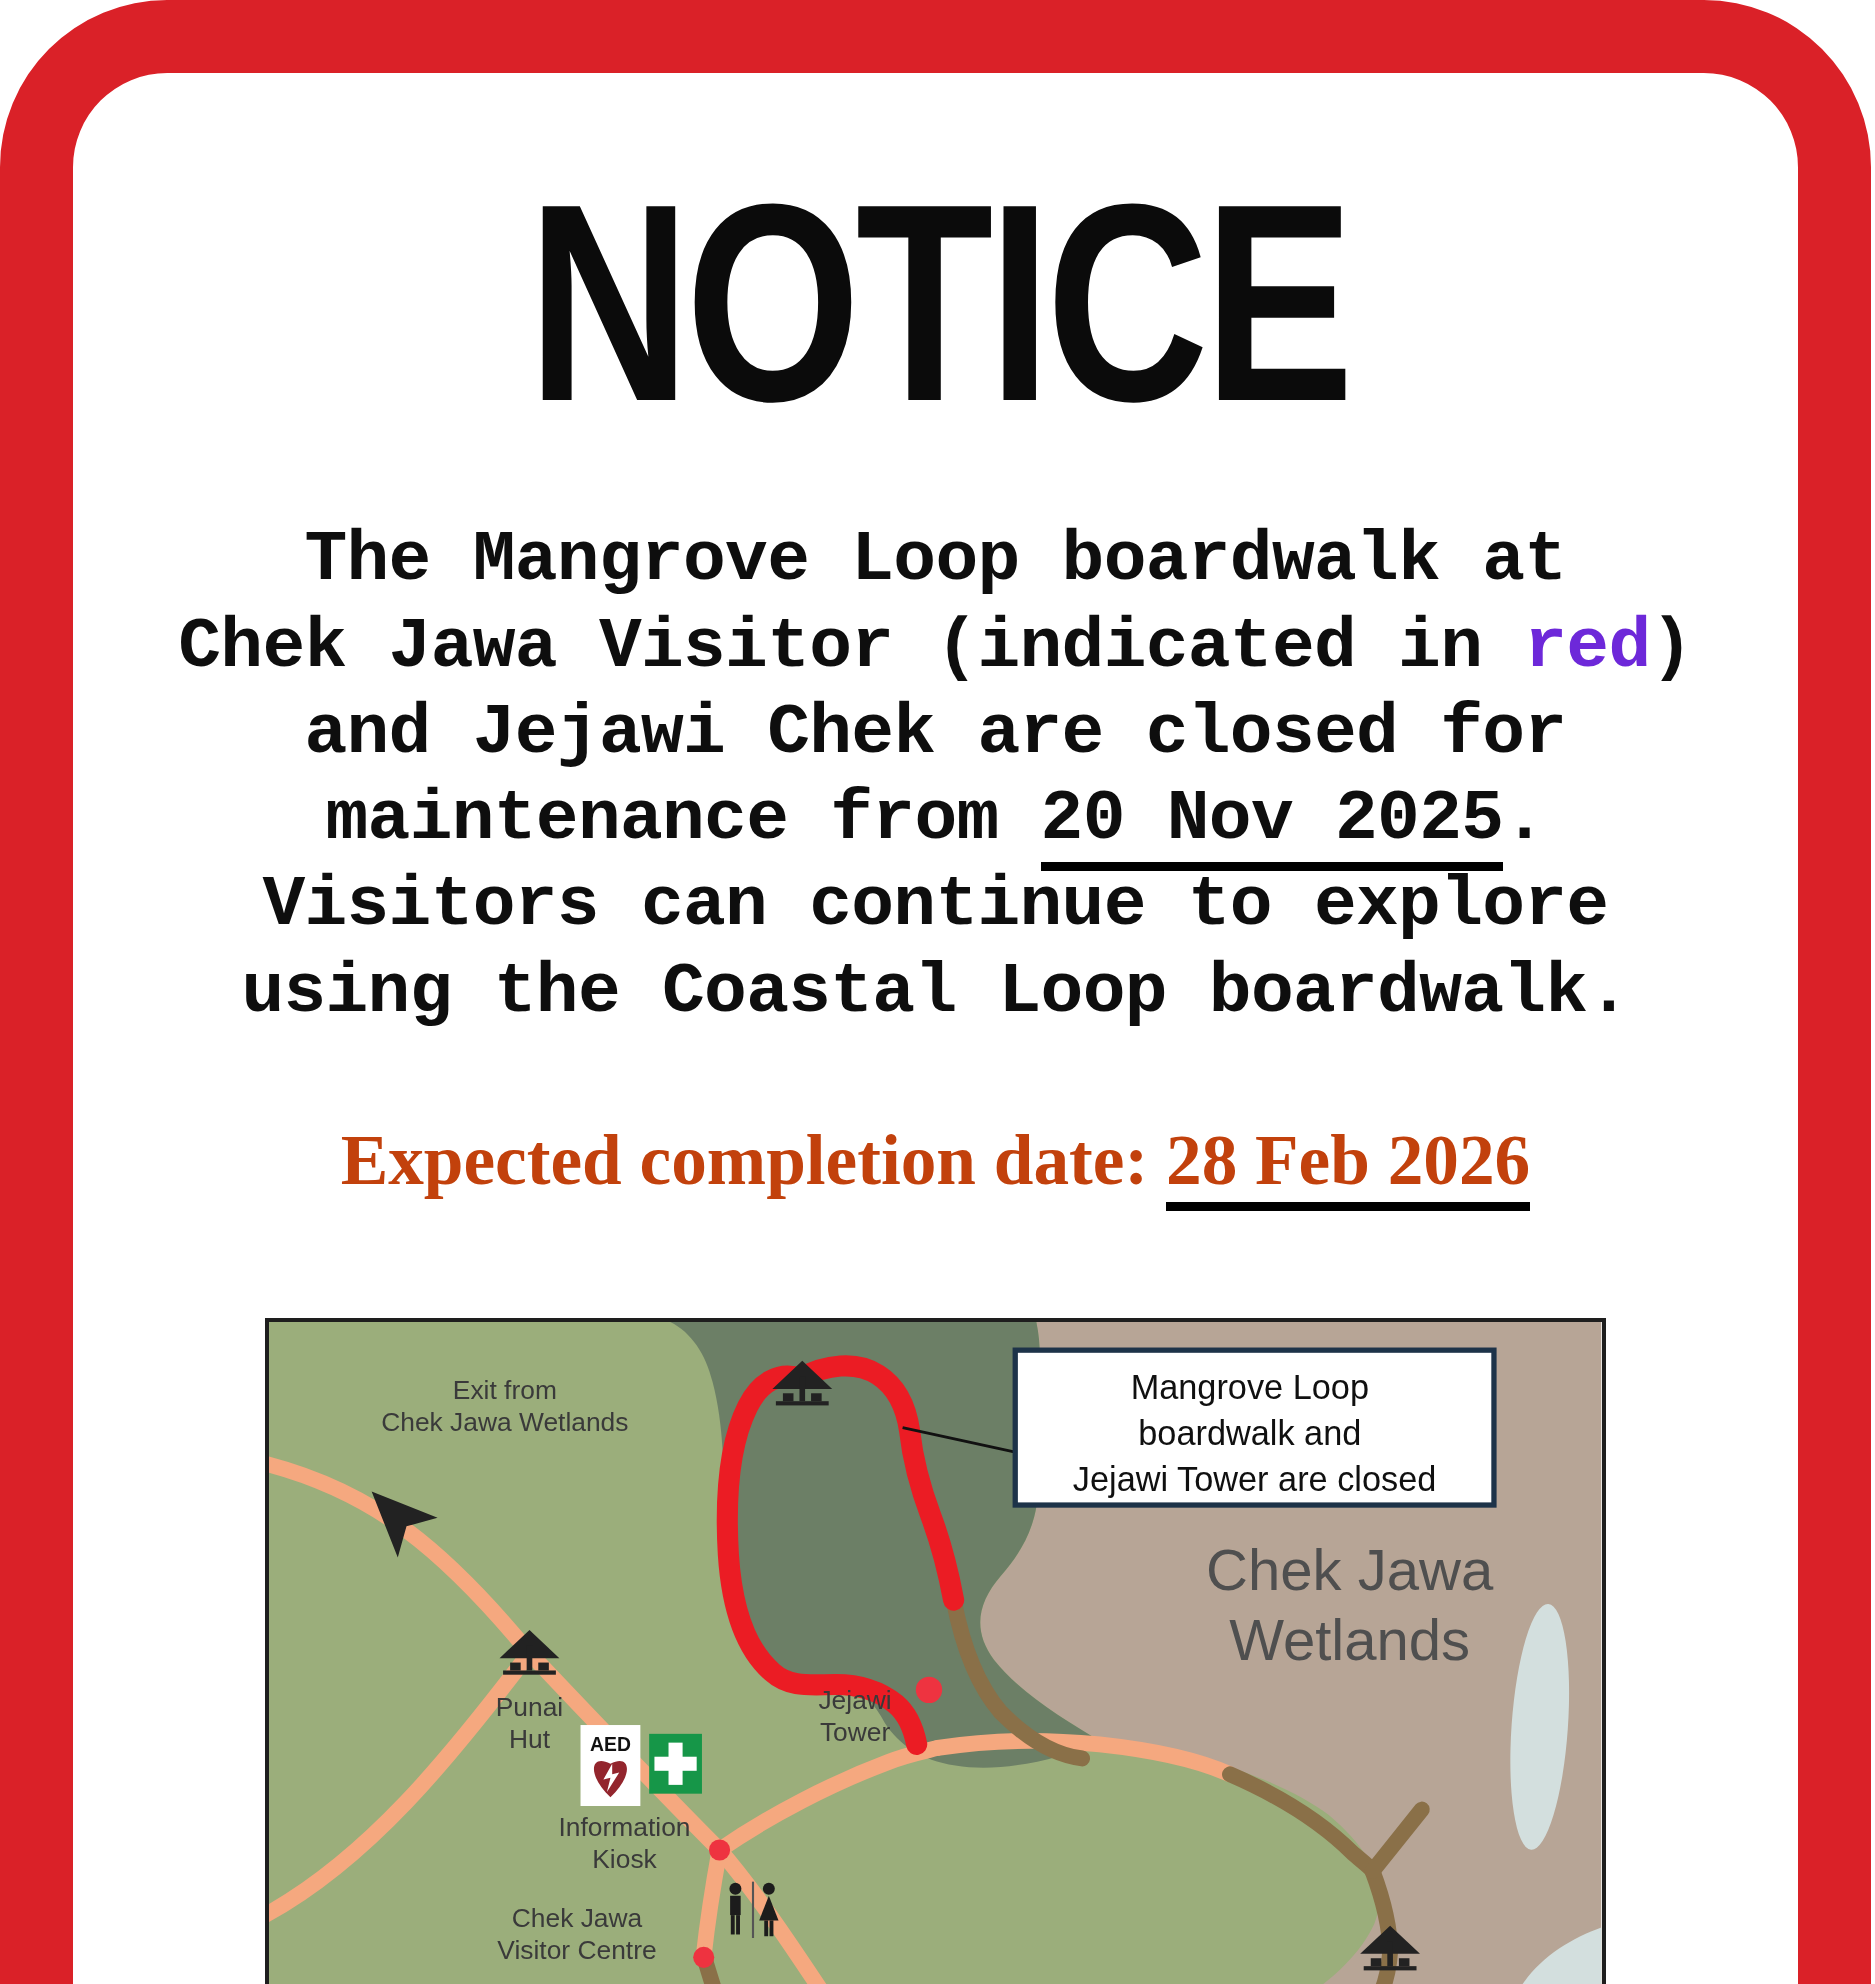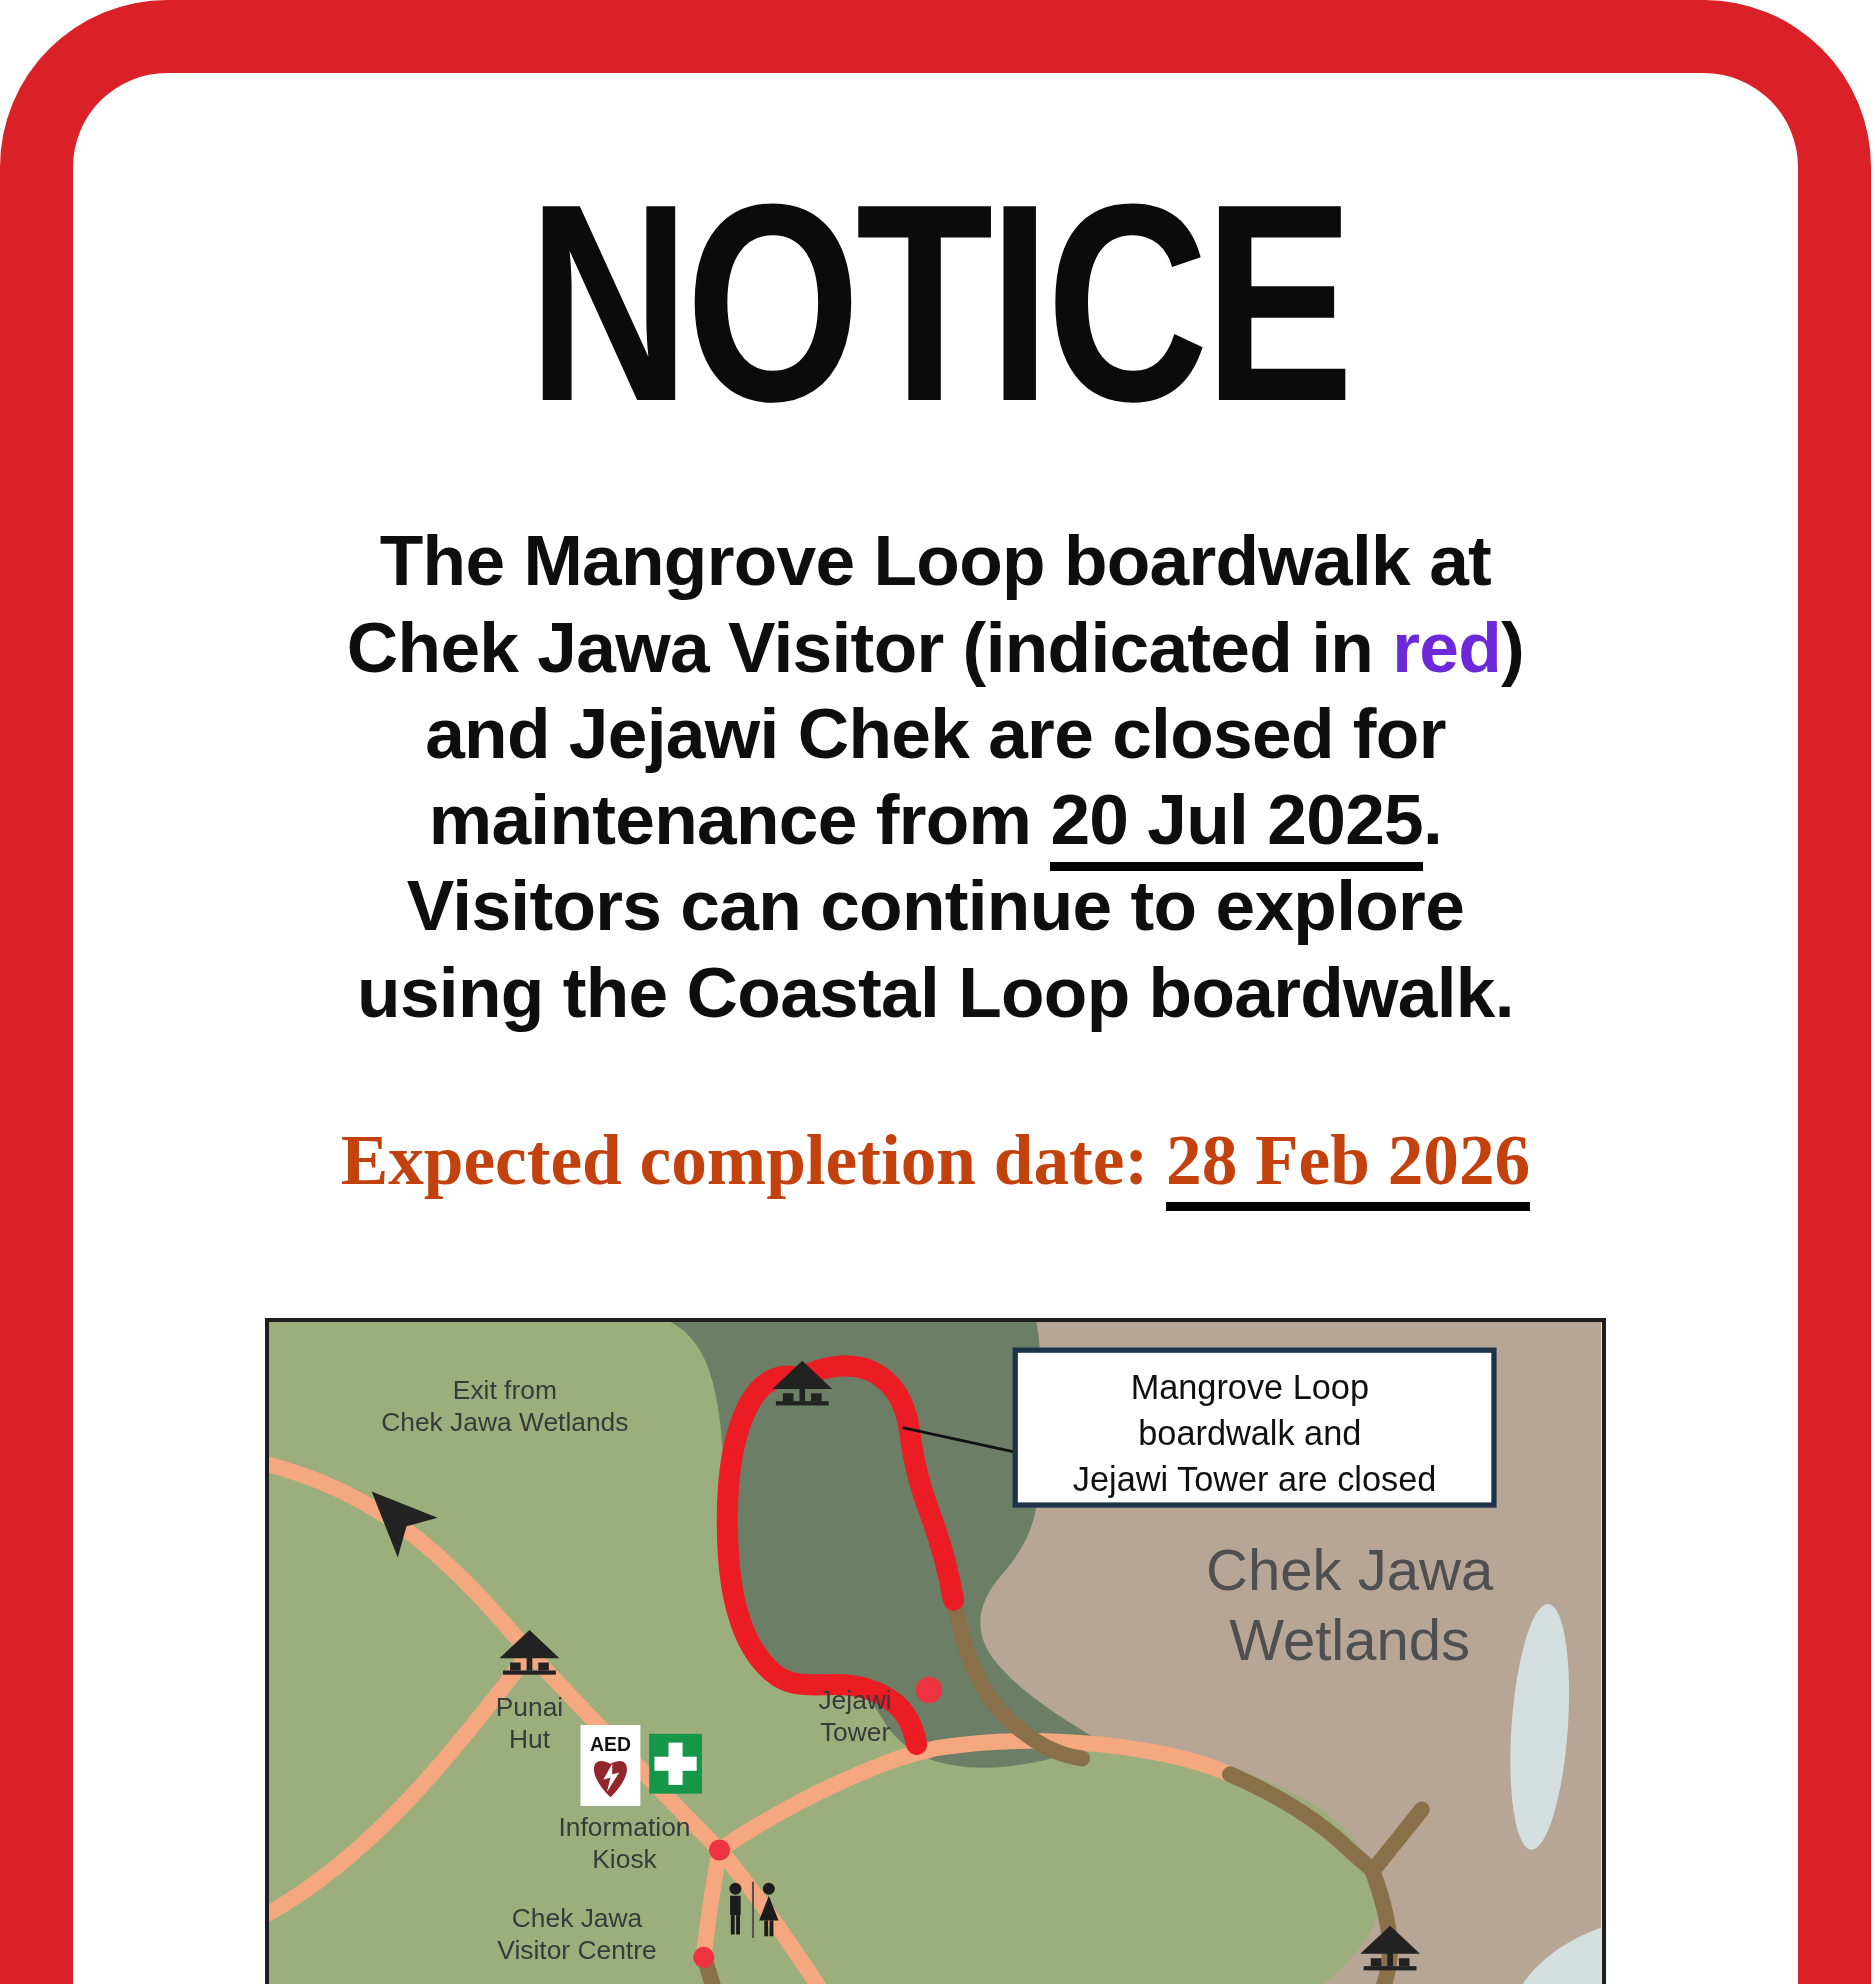--- a/index.html
+++ b/index.html
@@ -5,21 +5,21 @@
   html{font-size:calc(100vw / 106.3);}
   body{margin:0;background:#ffffff;font-family:"Liberation Sans",sans-serif;}
   .poster{position:relative;width:106.3rem;height:159.4rem;background:#fff;overflow:hidden;}
   .frame{position:absolute;inset:0;border-style:solid;border-color:#DA2128;
          border-width:4.2rem 4.2rem 5.4rem 4.2rem;
          border-radius:9.5rem 9.5rem 14.5rem 14.5rem;}
   .content{position:absolute;left:4.2rem;right:4.2rem;top:4.2rem;bottom:5.4rem;text-align:center;}
   .title{margin-top:5rem;line-height:1;padding-left:6px;}
   .title span{display:inline-block;font-size:16rem;font-weight:bold;letter-spacing:-0.35rem;
               transform:scaleX(0.80);transform-origin:center;color:#0b0b0b;white-space:nowrap;}
-  .para{margin-top:4.2rem;font-size:4.05rem;font-weight:bold;line-height:1.21;color:#0e0e0e;letter-spacing:-0.04rem;}
+  .para{margin-top:4.2rem;font-size:4.05rem;font-weight:bold;line-height:1.21;color:#0e0e0e;letter-spacing:-0.04rem;font-family:Liberation Mono, monospace;}
   .para .line{white-space:nowrap;}
   .red-word{color:#6d28d9;}
   .u{border-bottom:0.55rem solid #000;padding-bottom:0.15rem;}
   .completion{margin-top:4.8rem;font-size:4.05rem;font-weight:bold;color:#c2410c;white-space:nowrap;font-family:Liberation Serif, serif;}
   .map-wrap{margin:6.6rem auto 0 auto;width:75.7rem;height:56.8rem;border:0.25rem solid #1e1e1e;}
   .map-wrap svg{display:block;width:100%;height:100%;}
   
   .lbl{font-family:"Liberation Sans",sans-serif;font-size:15px;fill:#3a3a3a;}
   .biglbl{font-family:"Liberation Sans",sans-serif;font-size:33px;fill:#4f4f4f;}
   .callout-txt{font-family:"Liberation Sans",sans-serif;font-size:19.5px;fill:#101010;}
@@ -33,21 +33,21 @@
   <div class="content">
 
     <div class="title">
       <span>NOTICE</span>
     </div>
 
     <div class="para">
       <div class="line"><span>The Mangrove Loop boardwalk at</span></div>
       <div class="line"><span>Chek Jawa Visitor (indicated in </span><span class="red-word">red</span><span>)</span></div>
       <div class="line"><span>and Jejawi Chek are closed for</span></div>
-      <div class="line"><span>maintenance from </span><span class="u">20 Jul 2025</span><span>.</span></div>
+      <div class="line"><span>maintenance from </span><span class="u">20 Nov 2025</span><span>.</span></div>
       <div class="line"><span>Visitors can continue to explore</span></div>
       <div class="line"><span>using the Coastal Loop boardwalk.</span></div>
     </div>
 
     <div class="completion">
       <span>Expected completion date: </span><span class="u">28 Feb 2026</span>
     </div>
 
     <div class="map-wrap">
       <svg viewBox="0 0 757 568" preserveAspectRatio="none">

